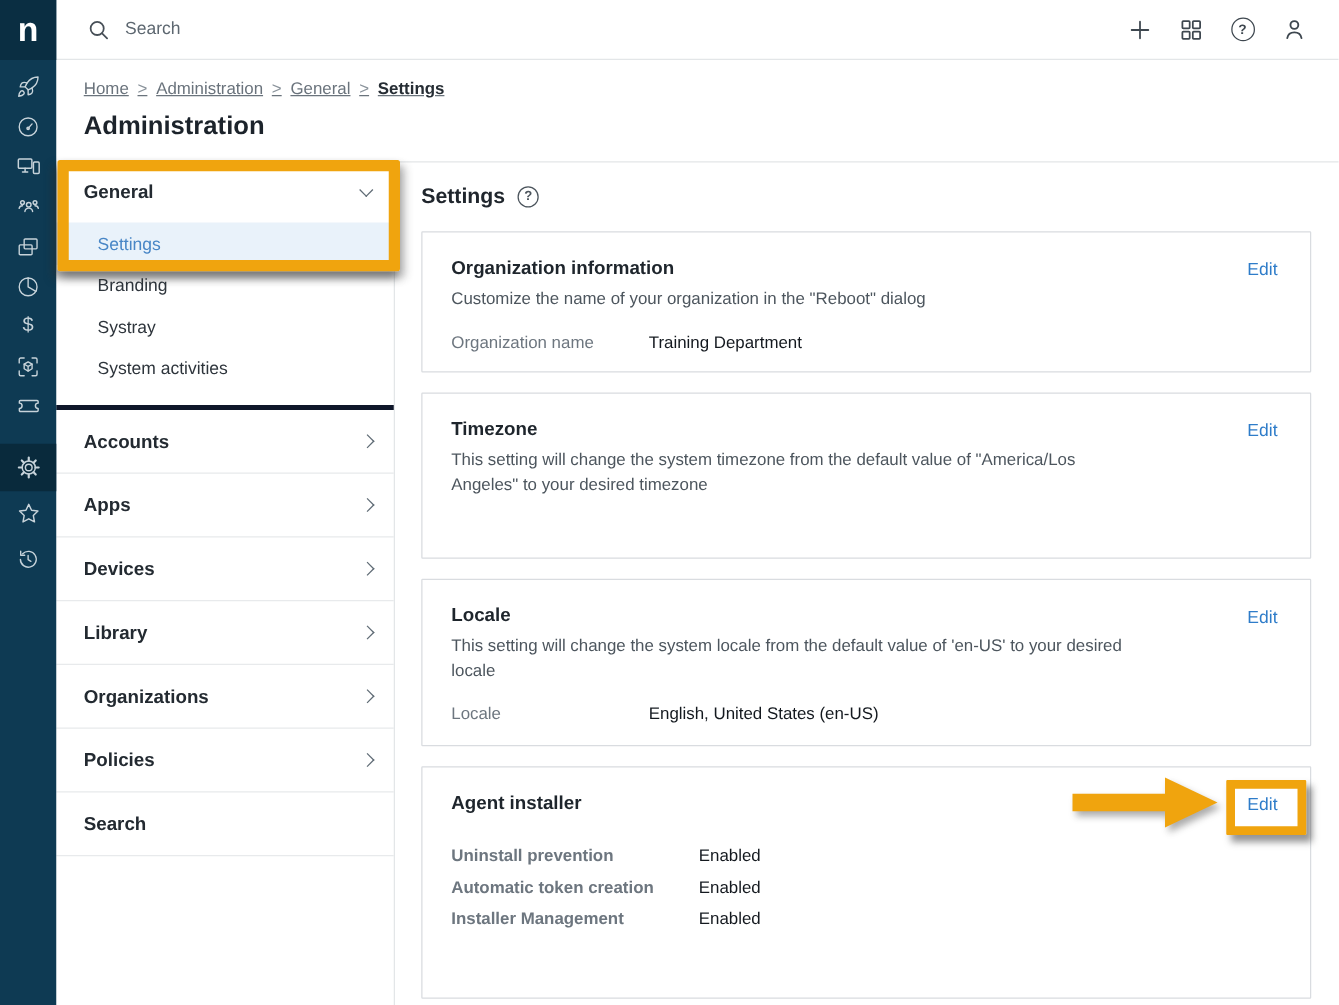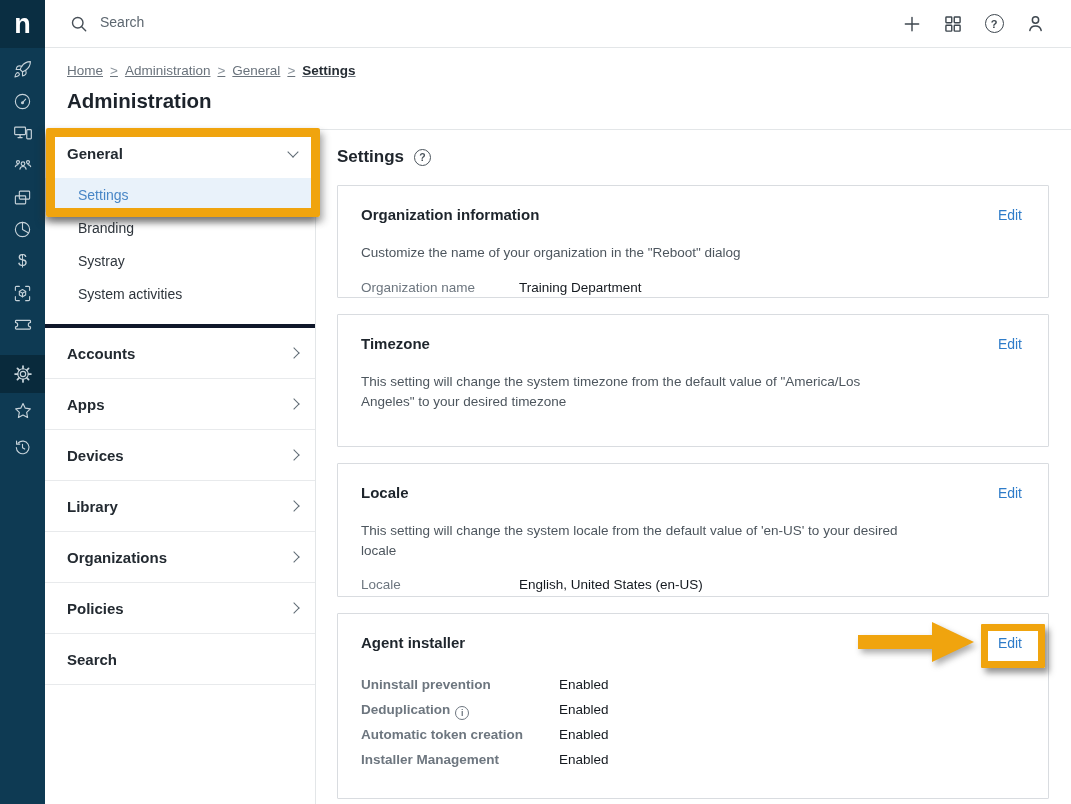--- a/index.html
+++ b/index.html
@@ -62,21 +62,21 @@
   .help-glyph { width:17px; height:17px; border:1.3px solid #4b545c; border-radius:50%;
                 display:flex; align-items:center; justify-content:center;
                 font-size:10.5px; font-weight:700; color:#4b545c; cursor:pointer; }
   .card { position:relative; border:1px solid #d9dce0; border-radius:1px; margin-top:16px;
           padding:20px 26px 0 23px; }
   .card.c1 { height:113px; margin-top:17px; }
   .card.c2 { height:133px; }
   .card.c3 { height:134px; }
   .card.c4 { height:186px; }
   .card-title { font-size:15px; font-weight:700; color:#1e252c; }
-  .card-desc { margin-top:20px; font-size:13.5px; color:#4d565e; line-height:1.45; max-width:545px; }
+  .card-desc { margin-top:6px; font-size:13.5px; color:#4d565e; line-height:1.45; max-width:545px; }
   .kv { margin-top:17px; font-size:13.5px; }
   .kv .kv-label { display:inline-block; width:158px; color:#6d767f; }
   .kv .kv-value { color:#14191f; }
   .kv4 { font-size:13.5px; margin-top:9px; height:16px; }
   .kv4.first { margin-top:26px; }
   .kv4 .kv-label { display:inline-block; width:198px; color:#6d767f;font-weight:bold; }
   .kv4 .kv-value { color:#14191f; }
   .edit-link { position:absolute; top:21px; right:26px; font-size:14px; color:#2e7cc9; cursor:pointer; }
   .info-glyph { display:inline-flex; width:14px; height:14px; border:1.1px solid #6d767f; border-radius:50%;
                 align-items:center; justify-content:center; font-size:9px; color:#6d767f;
@@ -300,25 +300,20 @@
       </div>
       <span class="edit-link">Edit</span>
     </div>
 
     <div class="card c4">
       <div class="card-title">Agent installer</div>
       <div class="kv4 first">
         <span class="kv-label">Uninstall prevention</span><span class="kv-value">Enabled</span>
       </div>
       <div class="kv4">
-        <span class="kv-label"><span>Deduplication</span><span class="info-glyph">
-              <span>i</span>
-            </span></span><span class="kv-value">Enabled</span>
-      </div>
-      <div class="kv4">
         <span class="kv-label">Automatic token creation</span><span class="kv-value">Enabled</span>
       </div>
       <div class="kv4">
         <span class="kv-label">Installer Management</span><span class="kv-value">Enabled</span>
       </div>
       <span class="edit-link">Edit</span>
     </div>
   </div>
 </div>
 

